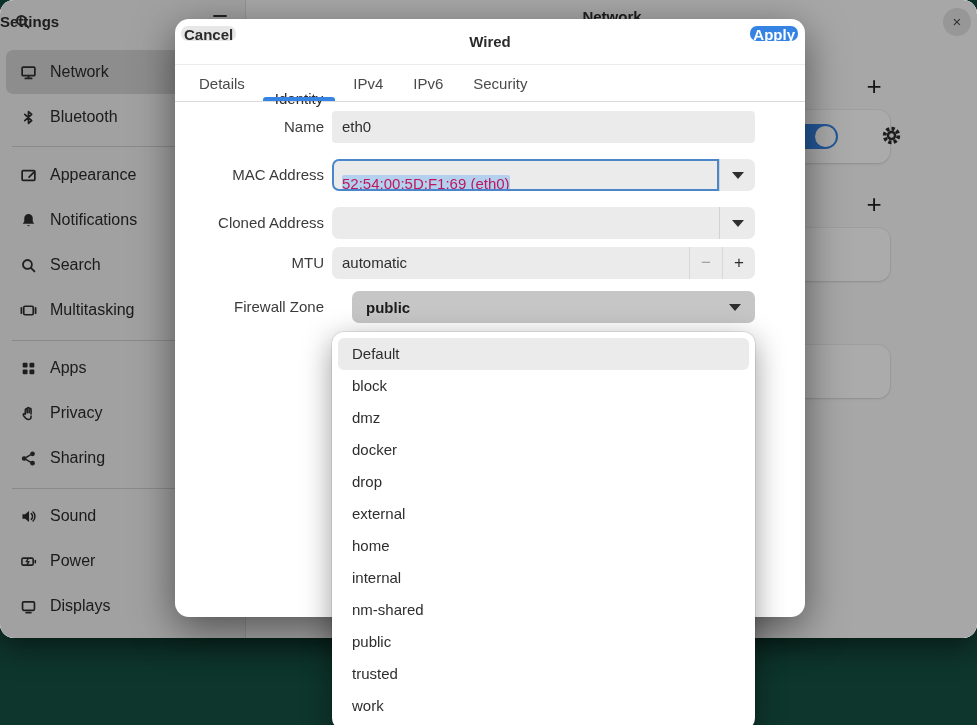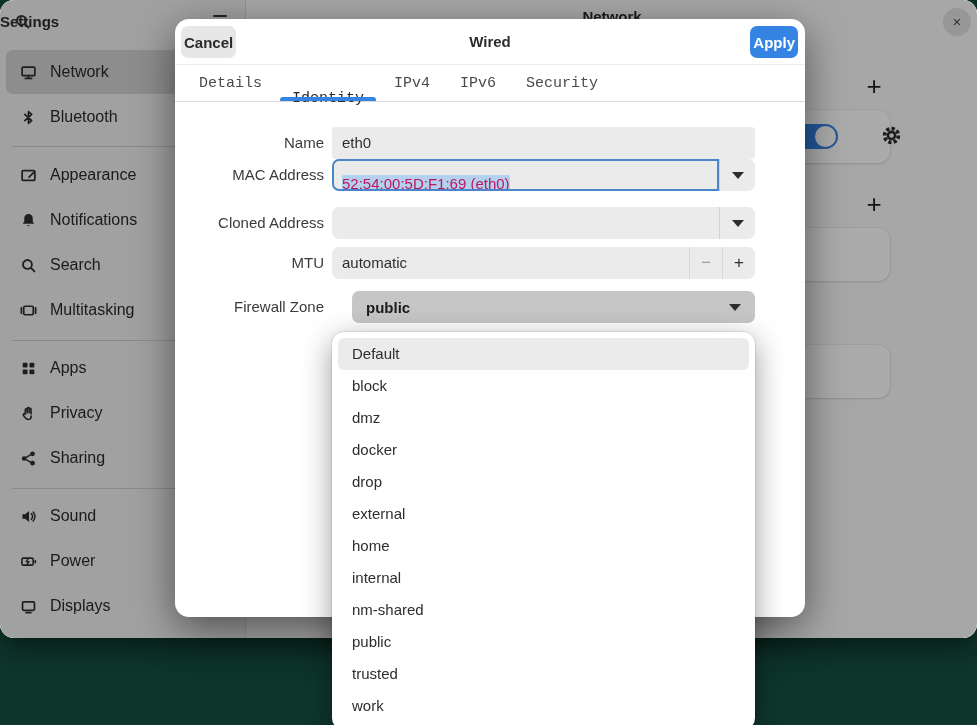--- a/index.html
+++ b/index.html
@@ -43,32 +43,32 @@
   .toggle .knob { position:absolute; right:2px; top:2px; width:21px; height:21px; border-radius:50%; background:#ffffff; }
   .gear-btn { position:absolute; left:598px; top:11px; width:32px; height:32px; border:none; background:transparent; cursor:pointer; display:flex; align-items:center; justify-content:center; }
 
   .dim { position:absolute; inset:0; background:rgba(0,0,0,0.33); border-radius:14px; z-index:5; }
 
   
   .dialog { position:absolute; left:175px; top:19px; width:630px; height:598px; background:#ffffff;
     border-radius:14px; z-index:10; box-shadow:0 12px 40px rgba(0,0,0,0.5); }
   .dlg-header { position:absolute; left:0; top:0; width:630px; height:46px; border-bottom:1px solid #ececec; }
   .dlg-title { position:absolute; left:0; top:0; width:630px; height:46px; line-height:46px; text-align:center; font-weight:bold; font-size:15px; color:#2b2b2b; }
-  .btn { position:absolute; top:7px; height:32px; border:none; border-radius:7px; font-size:15px; font-weight:bold; cursor:pointer; padding:0 3px; }
+  .btn { position:absolute; top:7px; height:15px; border:none; border-radius:7px; font-size:15px; font-weight:bold; cursor:pointer; padding:0 3px; }
   .btn.cancel { left:6px; background:#e7e7e7; color:#2b2b2b; }
   .btn.apply { right:7px; background:#3584e4; color:#ffffff; }
   .tabbar { position:absolute; left:0; top:47px; width:630px; height:36px; border-bottom:1px solid #dadada;
     display:flex; align-items:stretch; padding-left:12px; gap:6px; }
-  .tab { position:relative; border:none; background:transparent; font-size:15px; color:#4a4a4a; padding:0 12px; cursor:pointer; font-family:Liberation Mono, monospace; }
+  .tab { position:relative; border:none; background:transparent; font-size:15px; color:#4a4a4a; padding:0 12px; cursor:pointer; font-family:Liberation Sans, sans-serif; }
   .tab.active { color:#2b2b2b;margin-top:24px; }
   .tab.active::after { content:""; position:absolute; left:0; right:0; bottom:0; height:4px; border-radius:3px 3px 0 0; background:#3584e4; }
 
   .row-label { position:absolute; left:0; width:149px; height:32px; line-height:32px; text-align:right; font-size:15px; color:#3b3b3b; }
   .control { position:absolute; left:157px; width:423px; height:32px; }
-  .r1 { top:108px; } .r2 { top:140px; } .r3 { top:188px; } .r4 { top:228px; } .r5 { top:272px;padding-left:20px; }
+  .r1 { top:92px; } .r2 { top:140px; } .r3 { top:188px; } .r4 { top:228px; } .r5 { top:272px;padding-left:20px; }
   .entry { width:100%; height:32px; background:#ebebeb; border-radius:4px; font-size:15px; color:#2e2e2e;
     line-height:32px; padding:0 10px; white-space:nowrap; overflow:hidden; }
   .combo { display:flex; height:32px; }
   .combo .centry { flex:1; background:#ebebeb; border-radius:7px 0 0 7px; line-height:28px; font-size:15px; color:#be185d; padding:9px 8px; overflow:hidden; white-space:nowrap; }
   .combo .centry.focused { border:2px solid #4a86c9; line-height:28px; }
   .combo .drop { width:36px; background:#ebebeb; border-left:1px solid #d2d2d2; border-radius:0 7px 7px 0;
     display:flex; align-items:center; justify-content:center; cursor:pointer; border-top:none; border-right:none; border-bottom:none; }
   .tri { width:0; height:0; border-left:6px solid transparent; border-right:6px solid transparent; border-top:7px solid #2e2e2e; }
   .sel { background:#b3d0ee; border-radius:2px; }
   .spin { display:flex; height:32px; background:#ebebeb; border-radius:7px; overflow:hidden; }

